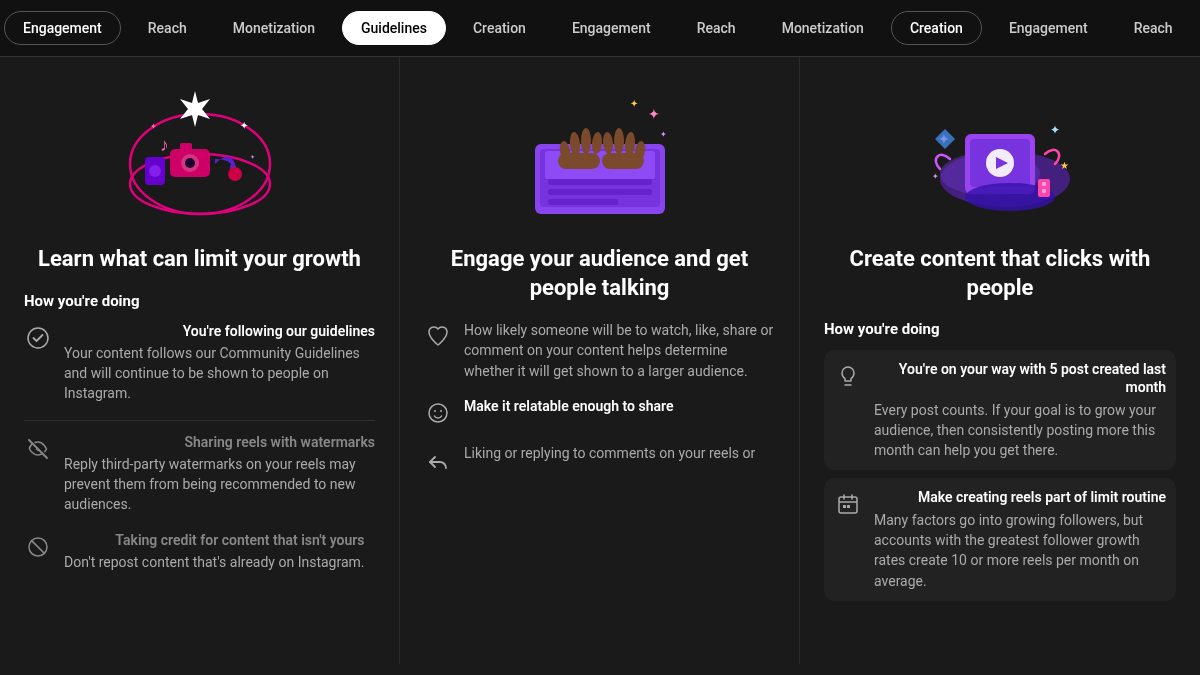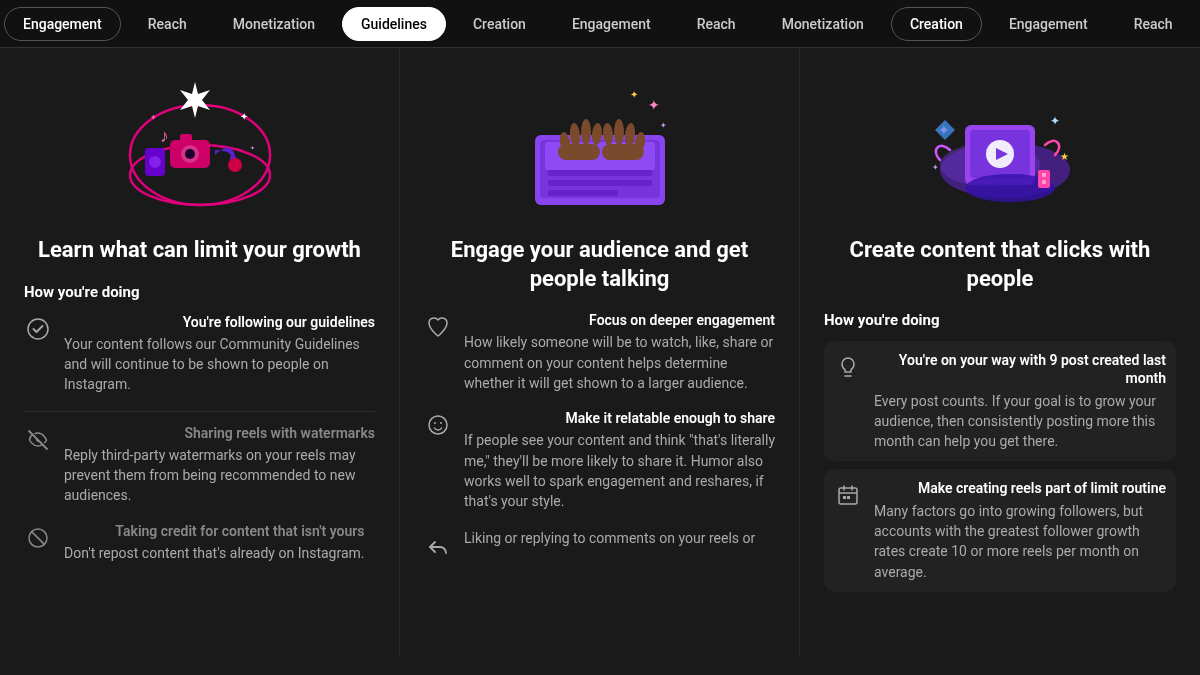--- a/index.html
+++ b/index.html
@@ -13,21 +13,21 @@
     }
 
     
     .tab-bar {
       display: flex;
       align-items: center;
       background: #111;
       padding: 10px 0;
       overflow: hidden;
       border-bottom: 1px solid #333;
-      height: 48px;
+      height: 57px;
     }
     .tab {
       flex-shrink: 0;
       padding: 8px 18px;
       border-radius: 20px;
       font-size: 14px;
       font-weight: 500;
       cursor: pointer;
       white-space: nowrap;
       margin: 0 4px;
@@ -298,39 +298,37 @@
 
     <h2 class="column-title">Engage your audience and get people talking</h2>
 
     <div class="item-row">
       <div class="item-icon">
         <svg class="icon-svg" viewBox="0 0 24 24" fill="none" xmlns="http://www.w3.org/2000/svg">
           <path d="M12 21C12 21 3 14 3 8a5 5 0 019-3 5 5 0 019 3c0 6-9 13-9 13z" stroke="#aaa" stroke-width="1.5" stroke-linecap="round" stroke-linejoin="round"></path>
         </svg>
       </div>
       <div class="item-content">
-        <div class="item-title">Focus on deeper engagement</div>
         <div class="item-desc">How likely someone will be to watch, like, share or comment on your content helps determine whether it will get shown to a larger audience.</div>
       </div>
     </div>
 
     <div class="item-row">
       <div class="item-icon">
         <svg class="icon-svg" viewBox="0 0 24 24" fill="none" xmlns="http://www.w3.org/2000/svg">
           <circle cx="12" cy="12" r="9" stroke="#aaa" stroke-width="1.5"></circle>
           <path d="M8.5 15s1 2 3.5 2 3.5-2 3.5-2" stroke="#aaa" stroke-width="1.5" stroke-linecap="round"></path>
           <circle cx="9" cy="10" r="1" fill="#aaa"></circle>
           <circle cx="15" cy="10" r="1" fill="#aaa"></circle>
 
           <path d="M12 3 A9 9 0 0 1 21 12" stroke="#aaa" stroke-width="1" opacity="0.4"></path>
         </svg>
       </div>
       <div class="item-content">
         <div class="item-title">Make it relatable enough to share</div>
-        <div class="item-desc">If people see your content and think "that's literally me," they'll be more likely to share it. Humor also works well to spark engagement and reshares, if that's your style.</div>
       </div>
     </div>
 
     <div class="item-row">
       <div class="item-icon">
         <svg class="icon-svg" viewBox="0 0 24 24" fill="none" xmlns="http://www.w3.org/2000/svg">
           <path d="M9 10L4 15l5 5" stroke="#aaa" stroke-width="1.8" stroke-linecap="round" stroke-linejoin="round"></path>
           <path d="M4 15h10a6 6 0 016 6" stroke="#aaa" stroke-width="1.8" stroke-linecap="round" stroke-linejoin="round"></path>
         </svg>
       </div>
@@ -378,21 +376,21 @@
 
     <div class="right-highlight item-row">
       <div class="item-icon">
         <svg class="icon-svg" viewBox="0 0 24 24" fill="none" xmlns="http://www.w3.org/2000/svg">
           <path d="M9 21h6" stroke="#aaa" stroke-width="1.5" stroke-linecap="round"></path>
           <path d="M12 3a6 6 0 016 6c0 2.4-1.4 4.5-3 5.7V17H9v-2.3C7.4 13.5 6 11.4 6 9a6 6 0 016-6z" stroke="#aaa" stroke-width="1.5" stroke-linecap="round" stroke-linejoin="round"></path>
           <line x1="12" y1="17" x2="12" y2="21" stroke="#aaa" stroke-width="1.5" stroke-linecap="round" opacity="0"></line>
         </svg>
       </div>
       <div class="item-content">
-        <div class="item-title">You're on your way with 9 post created last month</div>
+        <div class="item-title">You're on your way with 5 post created last month</div>
         <div class="item-desc">Every post counts. If your goal is to grow your audience, then consistently posting more this month can help you get there.</div>
       </div>
     </div>
 
     <div class="right-highlight item-row">
       <div class="item-icon">
         <svg class="icon-svg" viewBox="0 0 24 24" fill="none" xmlns="http://www.w3.org/2000/svg">
           <rect x="3" y="5" width="18" height="16" rx="2" stroke="#aaa" stroke-width="1.5"></rect>
           <path d="M3 10h18" stroke="#aaa" stroke-width="1.5"></path>
           <path d="M8 3v4M16 3v4" stroke="#aaa" stroke-width="1.5" stroke-linecap="round"></path>

